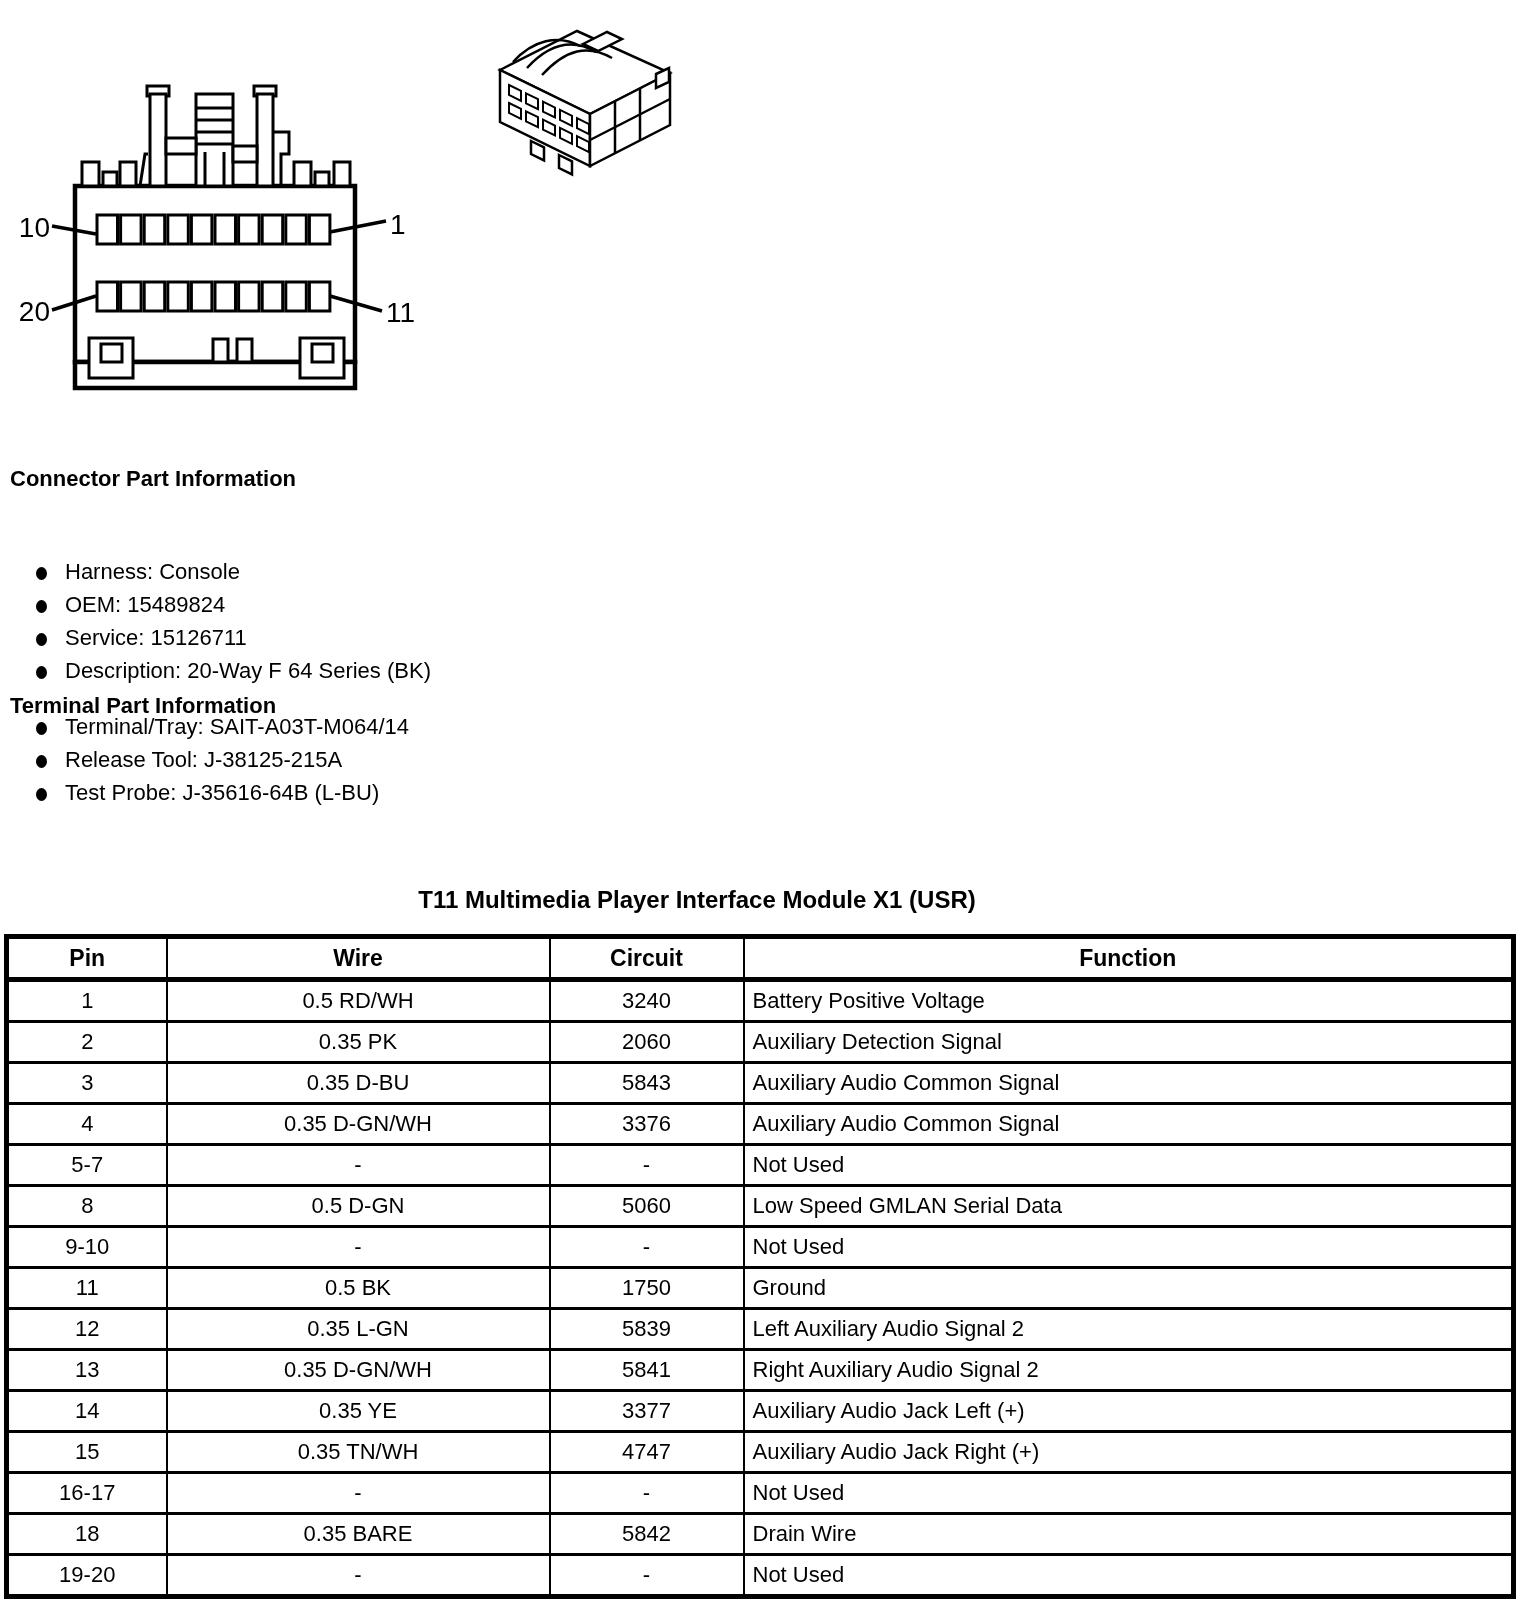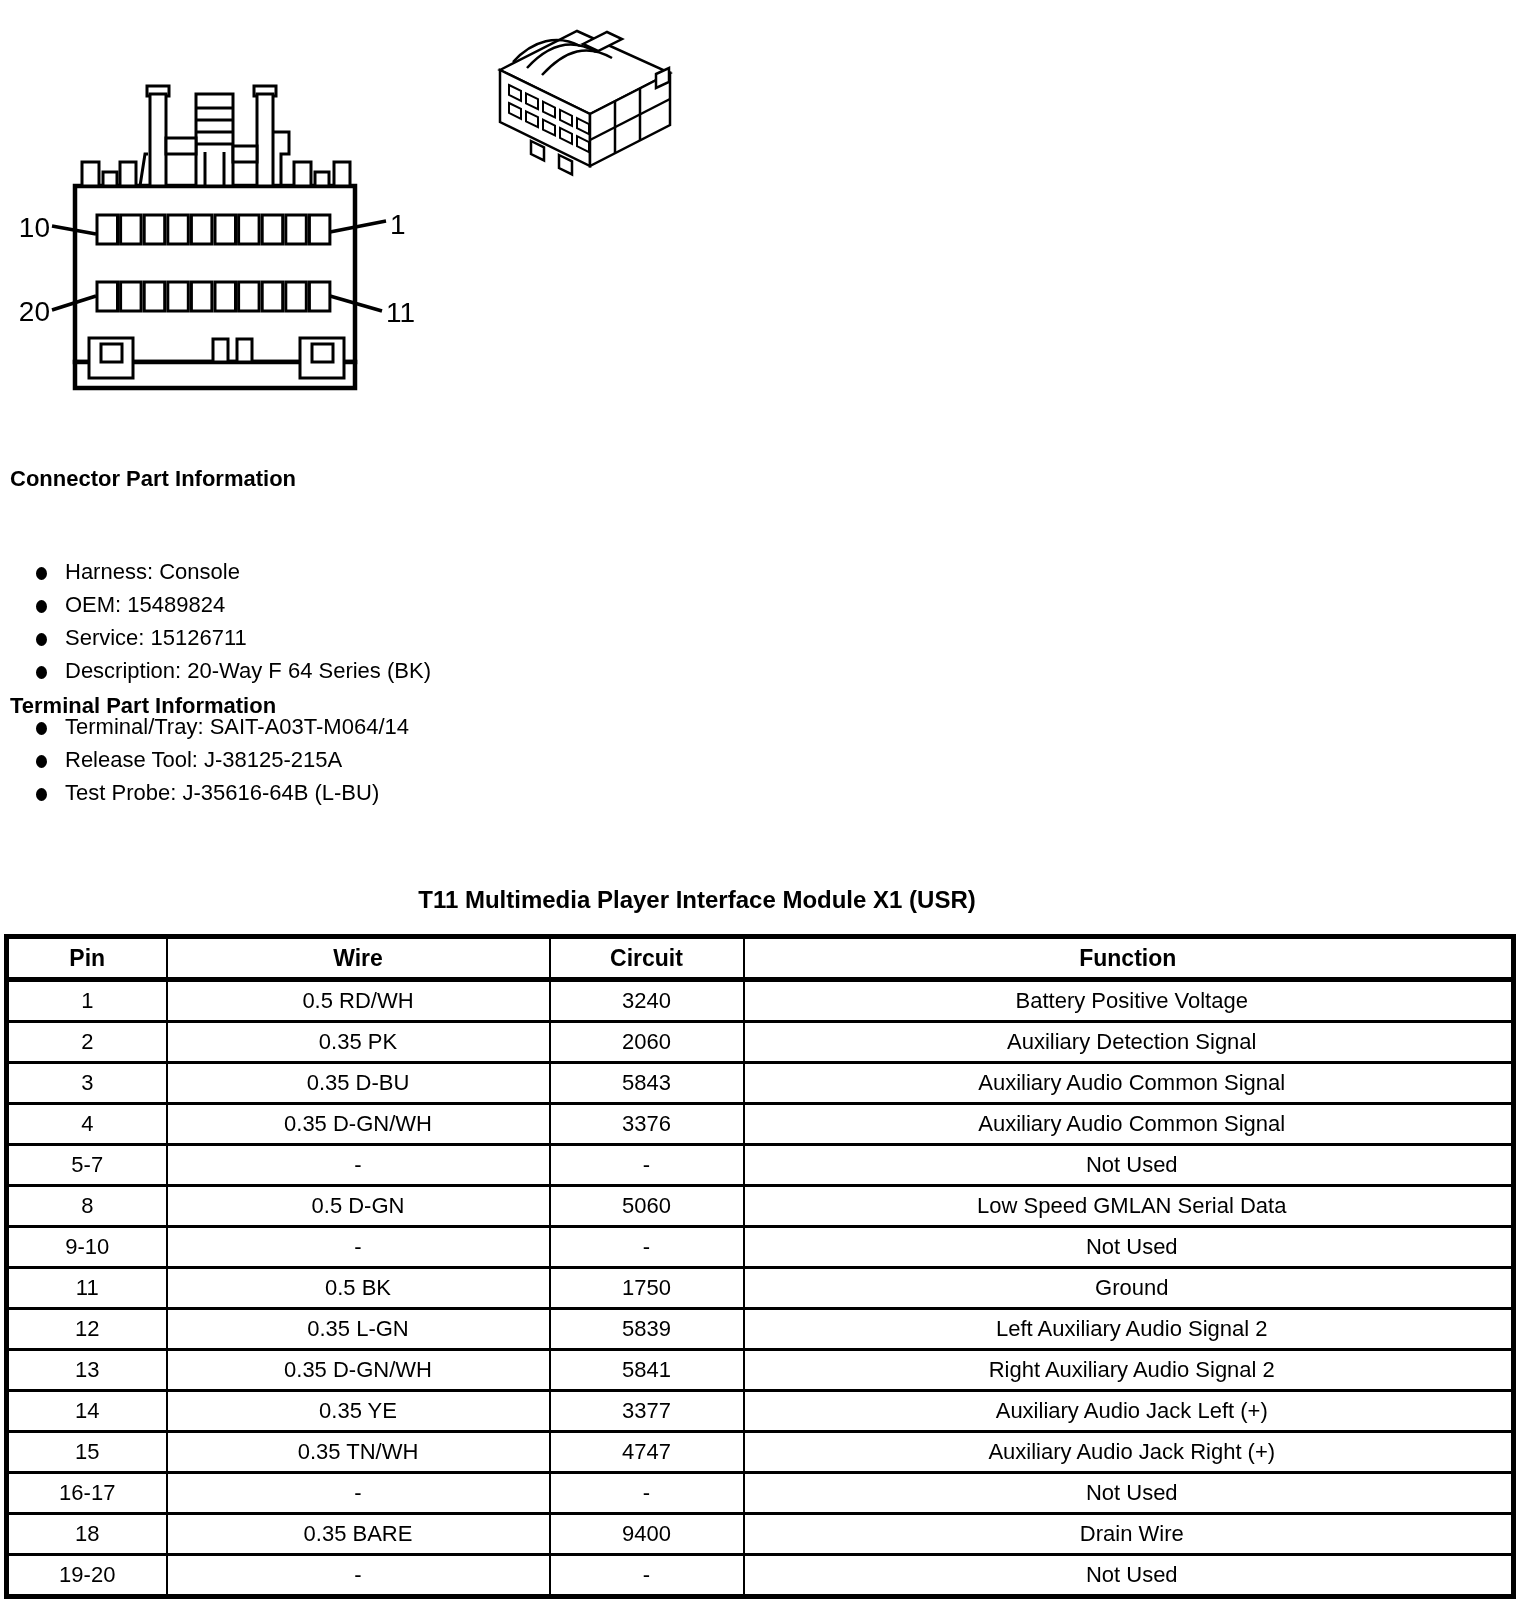--- a/index.html
+++ b/index.html
@@ -41,21 +41,21 @@
     border-left: 2px solid #000; border-right: 2px solid #000;
     border-top: 3px solid #000; border-bottom: 3px solid #000;
     overflow: hidden; white-space: nowrap; padding: 0;
     vertical-align: middle; text-align: center;
   }
   .pin-table thead th {
     height: 38px; font-size: 23px; font-weight: bold;
     border-bottom: 5px solid #000;
   }
   .pin-table td { height: 38px; font-size: 22px; font-weight: normal; }
-  .pin-table td:last-child { text-align: center; padding-left: 8px; }
+  .pin-table td:last-child { text-align: left; padding-left: 8px; }
 </style>
 </head>
 <body>
 
 <svg class="diagram-svg" width="760" height="430" viewBox="0 0 760 430" xmlns="http://www.w3.org/2000/svg">
 
   <g fill="#ffffff" stroke="#000000" stroke-width="4.5" stroke-linejoin="miter">
     <rect x="75" y="186" width="280" height="176"></rect>
     <rect x="75" y="362" width="280" height="26"></rect>
   </g>
@@ -269,21 +269,21 @@
       </tr>
       <tr>
         <td>16-17</td>
         <td>-</td>
         <td>-</td>
         <td>Not Used</td>
       </tr>
       <tr>
         <td>18</td>
         <td>0.35 BARE</td>
-        <td>9400</td>
+        <td>5842</td>
         <td>Drain Wire</td>
       </tr>
       <tr>
         <td>19-20</td>
         <td>-</td>
         <td>-</td>
         <td>Not Used</td>
       </tr>
     </tbody>
 </table>

